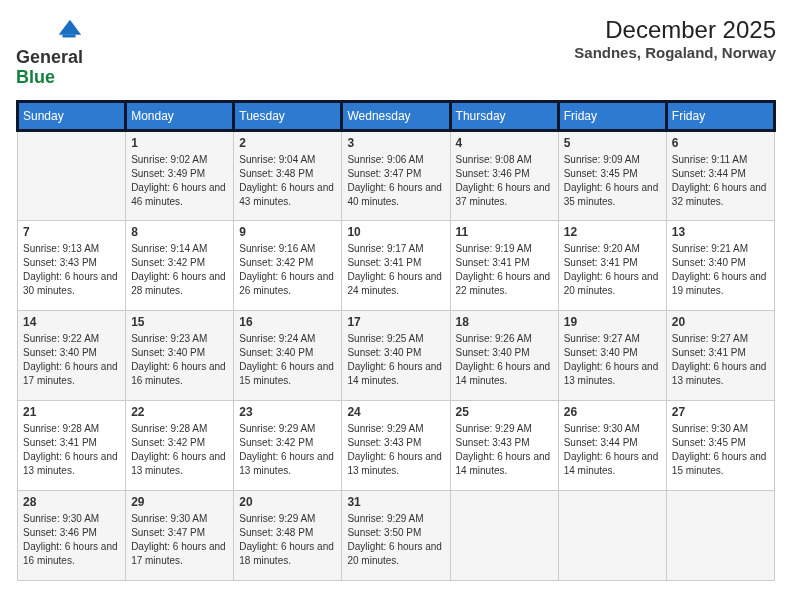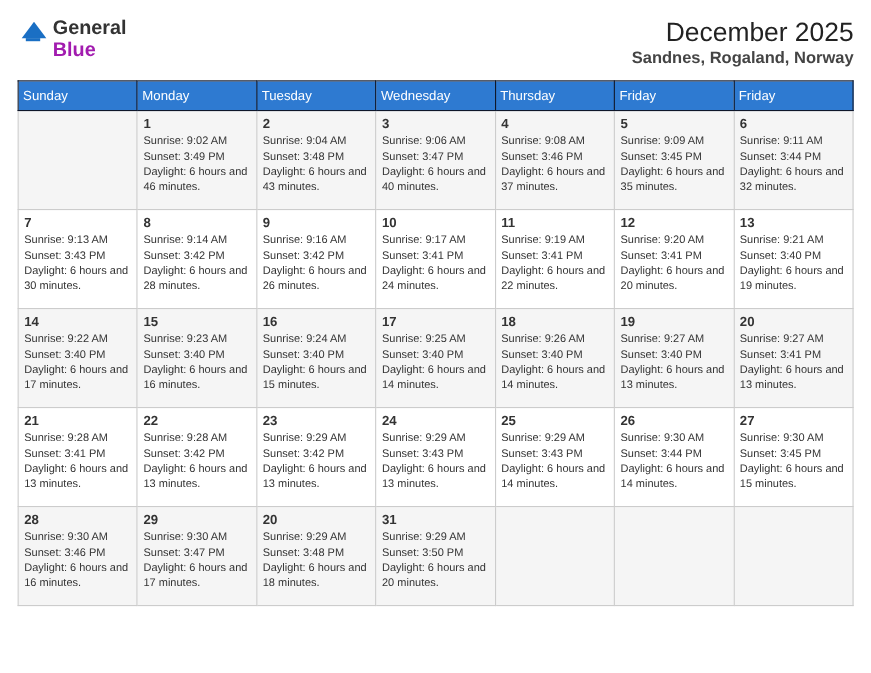--- a/index.html
+++ b/index.html
@@ -11,30 +11,31 @@
       padding: 16px;
     }
     .header-section {
       display: flex;
       justify-content: space-between;
       align-items: flex-start;
       margin-bottom: 12px;
     }
     .logo {
       display: flex;
-      align-items: flex-start;
+      align-items: flex-end;
       gap: 4px;
+      flex-direction: column;
     }
     .logo-text {
       font-size: 18px;
       font-weight: bold;
       line-height: 1.1;
     }
     .logo-general { color: #333; }
-    .logo-blue { color: #a21caf; }
+    .logo-blue { color: #15803d; }
     .logo-icon {
       width: 28px;
       height: 28px;
     }
     .title-section {
       text-align: right;
     }
     .month-title {
       font-size: 24px;
       font-weight: 300;
@@ -50,21 +51,21 @@
       border-collapse: collapse;
       font-size: 11px;
     }
     thead th {
       background-color: #2e7ad1;
       color: #fff;
       padding: 6px 4px;
       text-align: left;
       font-size: 12px;
       font-weight: normal;
-      border: 1px solid #0f172a;
+      border: 3px solid #0f172a;
     }
     tbody td {
       border: 1px solid #ccc;
       vertical-align: top;
       padding: 4px 5px;
       min-height: 80px;
       height: 90px;
       width: calc(100% / 7);
       color: #333;
     }

